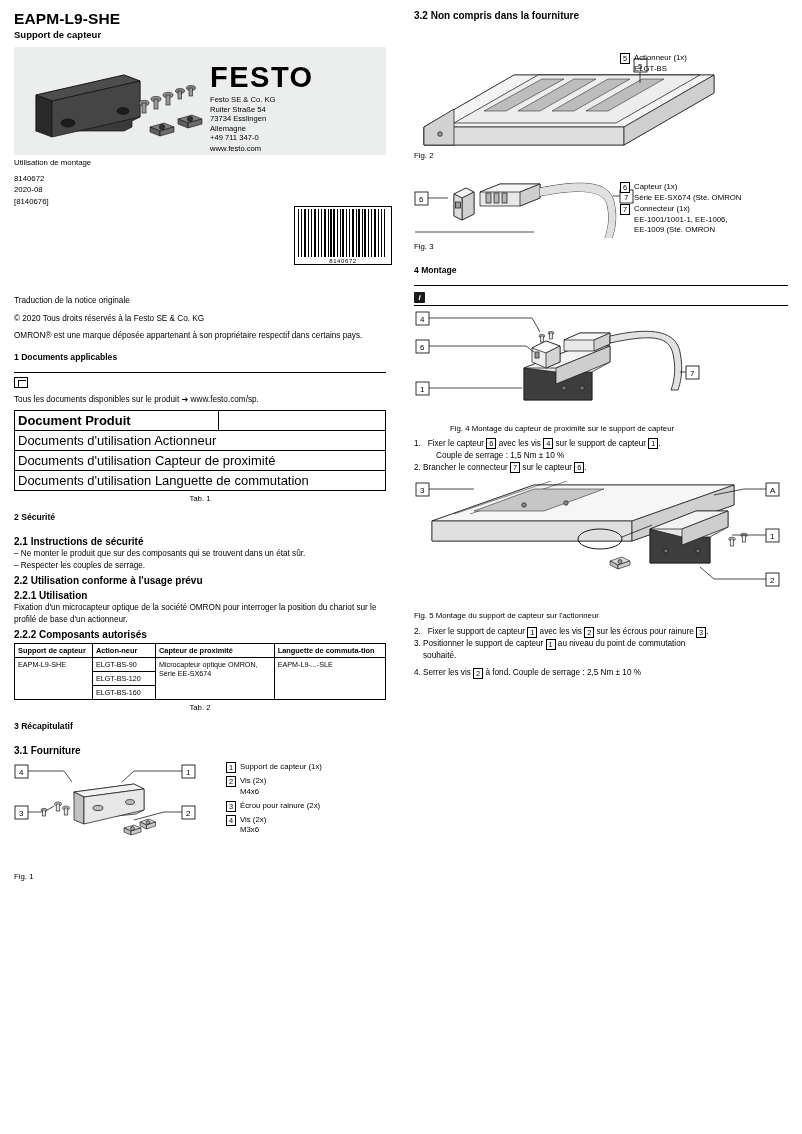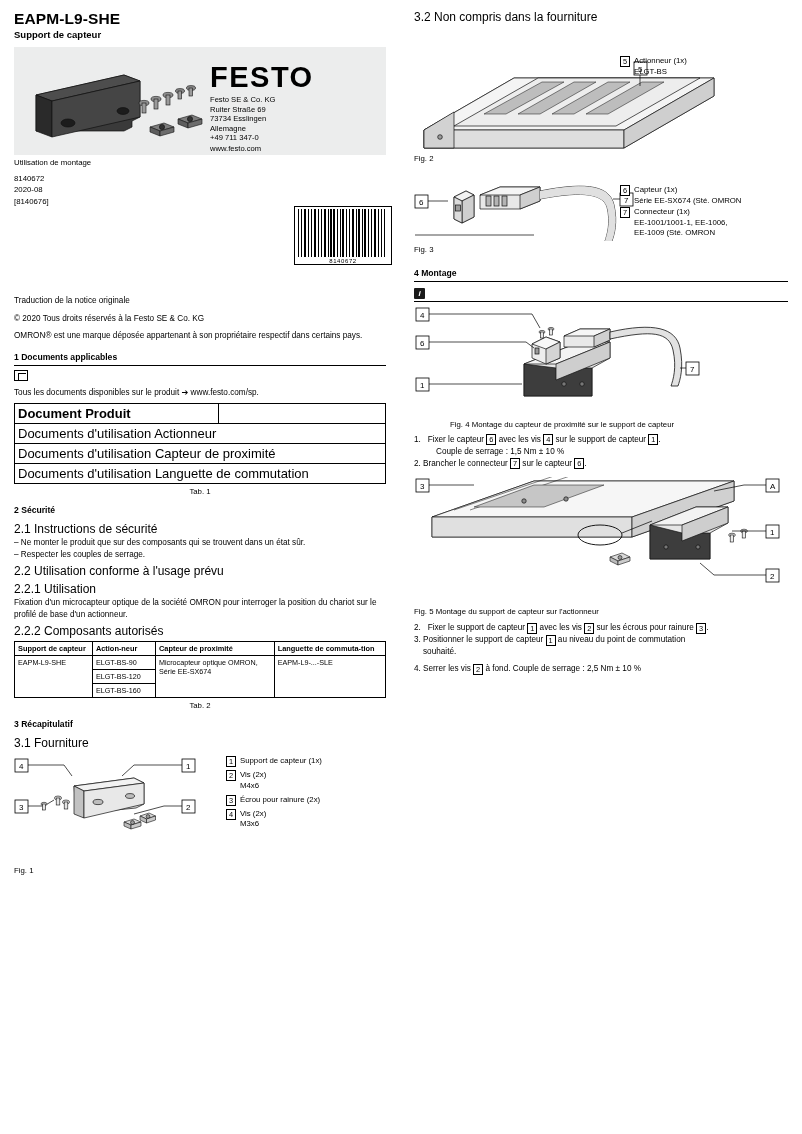--- a/index.html
+++ b/index.html
@@ -31,23 +31,23 @@
   .meta { font-size:7.8px; line-height:11.5px; margin-top:2px; }
 
   
   .barcode-wrap { position:absolute; left:280px; top:196px; width:92px; text-align:center;}
   .barcode { height:48px; width:92px; position:relative; }
   .barcode i { position:absolute; top:0; bottom:0; background:#000; }
   .barcode-num { font-size:6px; letter-spacing:0.6px; margin-top:1px; }
   .bc-frame { border:1px solid #000; padding:2px 2px 0 2px; display:inline-block; }
 
   p.body { font-size:8.2px; line-height:11.6px; margin:0 0 8px 0; }
-  .sec-h { font-size:8.6px; font-weight:bold; margin:10px 0 2px 0; border-bottom:1px solid #000; padding-bottom:3px;}
+  .sec-h { font-size:8.6px; font-weight:bold; margin:10px 0 2px 0; border-bottom:1px solid #000; padding-bottom:10px;}
   .sec-h.nb { border-bottom:none; }
-  .sub-h { font-size:12px; font-weight:normal; margin:4px 0 1px 0; }
+  .sub-h { font-size:10px; font-weight:bold; margin:4px 0 1px 0; }
 
   table.t { border-collapse:collapse; width:100%; font-size:13px; }
   table.t td, table.t th { border:0.8px solid #000; padding:2px 3px; vertical-align:top; text-align:left; }
   table.t th { font-weight:bold; }
   .tabcap { font-size:7.8px; margin-top:3px;text-align:center; }
   table.t2 { border-collapse:collapse; width:100%; font-size:7.2px; }
   table.t2 td, table.t2 th { border:0.8px solid #000; padding:2px 3px; vertical-align:top; text-align:left; }
   table.t2 th { font-weight:bold; font-size:7.4px; }
 
   ul.dash { list-style:none; margin:1px 0 2px 0; padding:0; }
@@ -123,21 +123,21 @@
               <rect x="150" y="26" width="3.6" height="8" fill="#9a9a9a"></rect>
             <ellipse cx="163" cy="23" rx="4.5" ry="2.4"></ellipse>
               <rect x="161" y="23" width="3.6" height="8" fill="#9a9a9a"></rect>
           </g>
         </g>
       </svg>
 
       <div class="festo-logo">FESTO</div>
       <div class="festo-addr">
         <div>Festo SE &amp; Co. KG</div>
-        <div>Ruiter Straße 69</div>
+        <div>Ruiter Straße 54</div>
         <div>73734 Esslingen</div>
         <div>Allemagne</div>
         <div>+49 711 347-0</div>
       </div>
       <div class="festo-web">www.festo.com</div>
     </div>
 
     <div class="meta">
       <div>Utilisation de montage</div>
       <div style="height:4px"></div>

